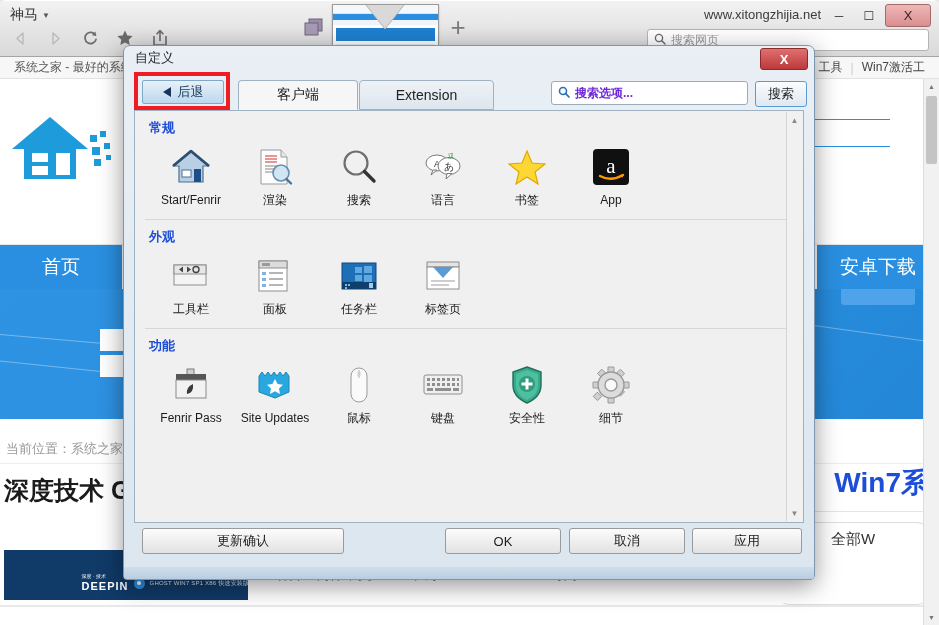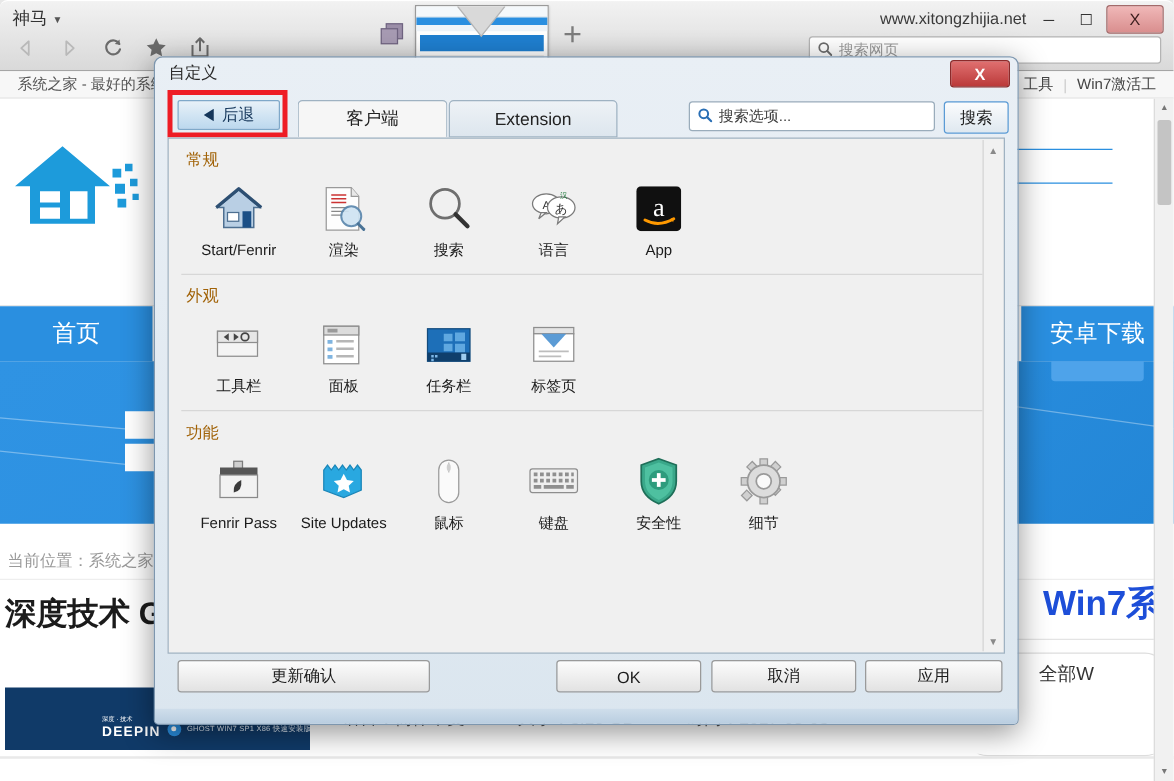--- a/index.html
+++ b/index.html
@@ -181,38 +181,38 @@
     border-radius:4px 4px 0 0;
   }
   #tab-ext{
     left:229px;width:135px;background:linear-gradient(#eef2f6,#dde6ee);
     border:1px solid #9fb2c2;border-radius:4px 4px 0 0;
   }
   #dlg-search{
     position:absolute;left:421px;top:11px;width:197px;height:24px;
     background:#fff;border:1px solid #9aacbb;border-radius:3px;
     display:flex;align-items:center;gap:5px;padding:0 6px;box-sizing:border-box;
-    font-size:12px;color:#404040;
+    font-size:12px;color:#6d28d9;font-weight:bold;
   }
   #dlg-searchbtn{
     position:absolute;left:625px;top:11px;width:50px;height:24px;
     background:linear-gradient(#fbfcfd,#dfe8f0);
     border:1px solid #5b9bd5;border-radius:3px;
     display:flex;align-items:center;justify-content:center;font-size:13px;color:#1a1a1a;
   }
   #panel{
     position:absolute;left:4px;top:40px;width:670px;height:413px;
     background:#f0f0f0;border:1px solid #9fb2c2;box-sizing:border-box;overflow:hidden;
   }
   #panel-scroll{
     position:absolute;right:1px;top:1px;width:15px;height:409px;background:#f1f1f1;border-left:1px solid #d4d4d4;
   }
   #panel-scroll .arrow{height:16px;display:flex;align-items:center;justify-content:center;font-size:8px;color:#8a8a8a;}
   .group{padding:8px 0 0 14px;}
-  .group-title{font-size:13px;font-weight:normal;color:#a16207;margin-bottom:6px;}
+  .group-title{font-size:13px;font-weight:bold;color:#1d4ed8;margin-bottom:6px;}
   .icon-row{display:flex;}
   .icon-cell{
     width:84px;display:flex;flex-direction:column;align-items:center;gap:7px;padding:4px 0 12px;
   }
   .icon-box{width:40px;height:40px;display:flex;align-items:center;justify-content:center;}
   .icon-label{font-size:12px;color:#1b1b1b;text-align:center;line-height:1.1;}
   .grp-sep{height:1px;background:#d7d7d7;margin:0 10px;}
   #btnbar{position:absolute;left:4px;top:458px;width:670px;height:32px;}
   .dbtn{
     position:absolute;top:0;height:24px;
@@ -510,20 +510,28 @@
                   <text x="13" y="17" font-size="9" text-anchor="middle" fill="#333" font-family="'Liberation Sans',sans-serif">A</text>
                   <ellipse cx="25" cy="16" rx="11" ry="8.5" fill="#fff" stroke="#7a7a7a"></ellipse>
                   <path d="M23 23.5 L22 29 L28 23.5 Z" fill="#fff" stroke="#7a7a7a"></path>
                   <text x="25" y="20" font-size="10" text-anchor="middle" fill="#333" font-family="'DejaVu Sans',sans-serif">あ</text>
                   <text x="27" y="8" font-size="6" text-anchor="middle" fill="#1a7a3a" font-family="'DejaVu Sans',sans-serif">汉</text>
                 </svg>
               </span>
               <span class="icon-label">语言</span>
             </div>
 
+            <div class="icon-cell">
+              <span class="icon-box">
+                <svg width="38" height="36" viewBox="0 0 38 36">
+                  <path d="M19 2 L24 14 L37 15 L27 23 L30 35 L19 28 L8 35 L11 23 L1 15 L14 14 Z" fill="#fdd835" stroke="#e0a800" stroke-width="1.2"></path>
+                </svg>
+              </span>
+              <span class="icon-label">书签</span>
+            </div>
 
             <div class="icon-cell">
               <span class="icon-box">
                 <svg width="36" height="36" viewBox="0 0 36 36">
                   <rect x="0" y="0" width="36" height="36" rx="4" fill="#101010"></rect>
                   <text x="18" y="24" font-size="21" text-anchor="middle" fill="#fff" font-family="'Liberation Serif',serif">a</text>
                   <path d="M7 27 Q18 33 30 26" fill="none" stroke="#ff9900" stroke-width="2.4" stroke-linecap="round"></path>
                   <path d="M30 26 L27.5 25.5 L29.5 29 Z" fill="#ff9900"></path>
                 </svg>
               </span>

